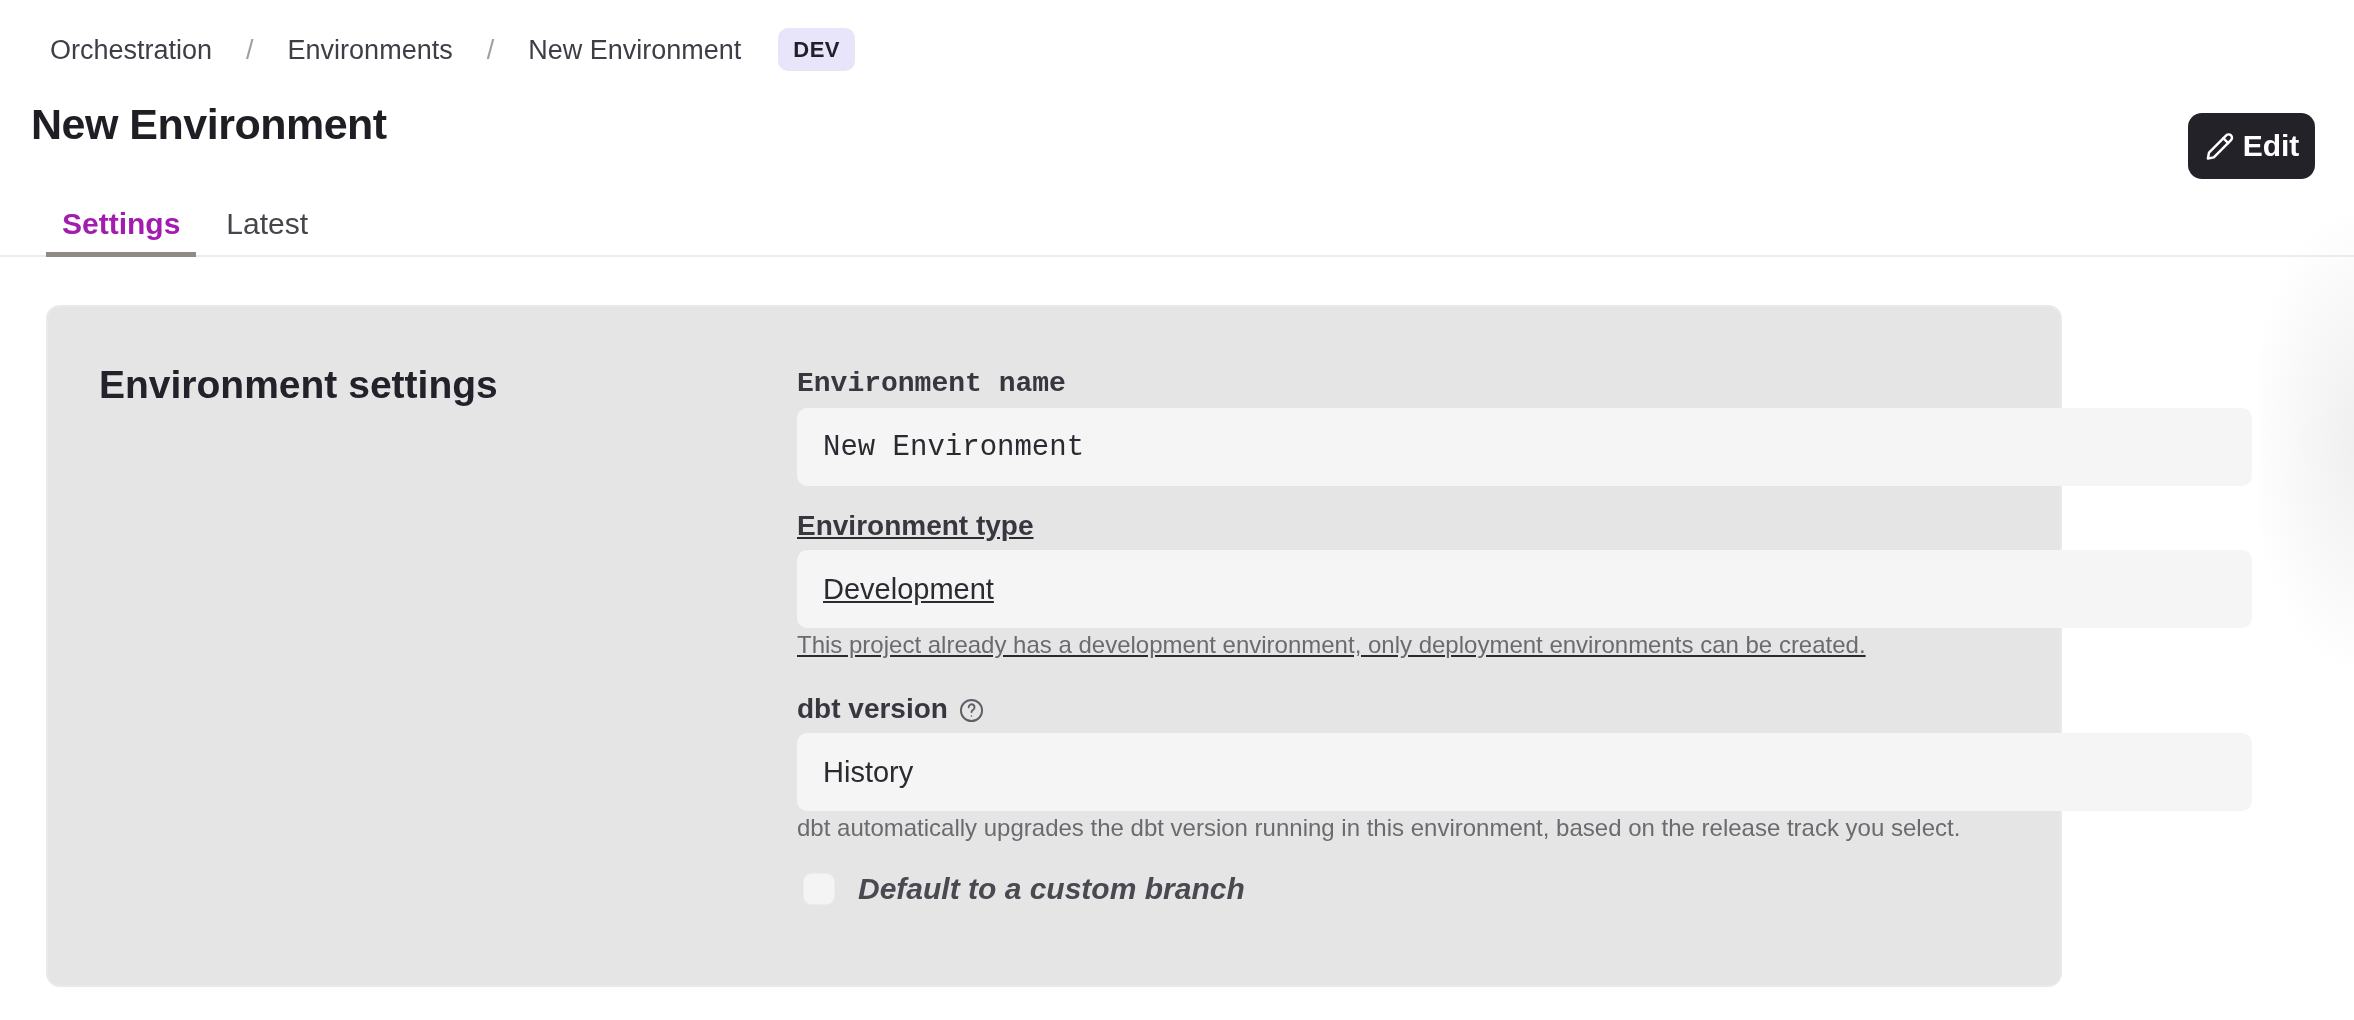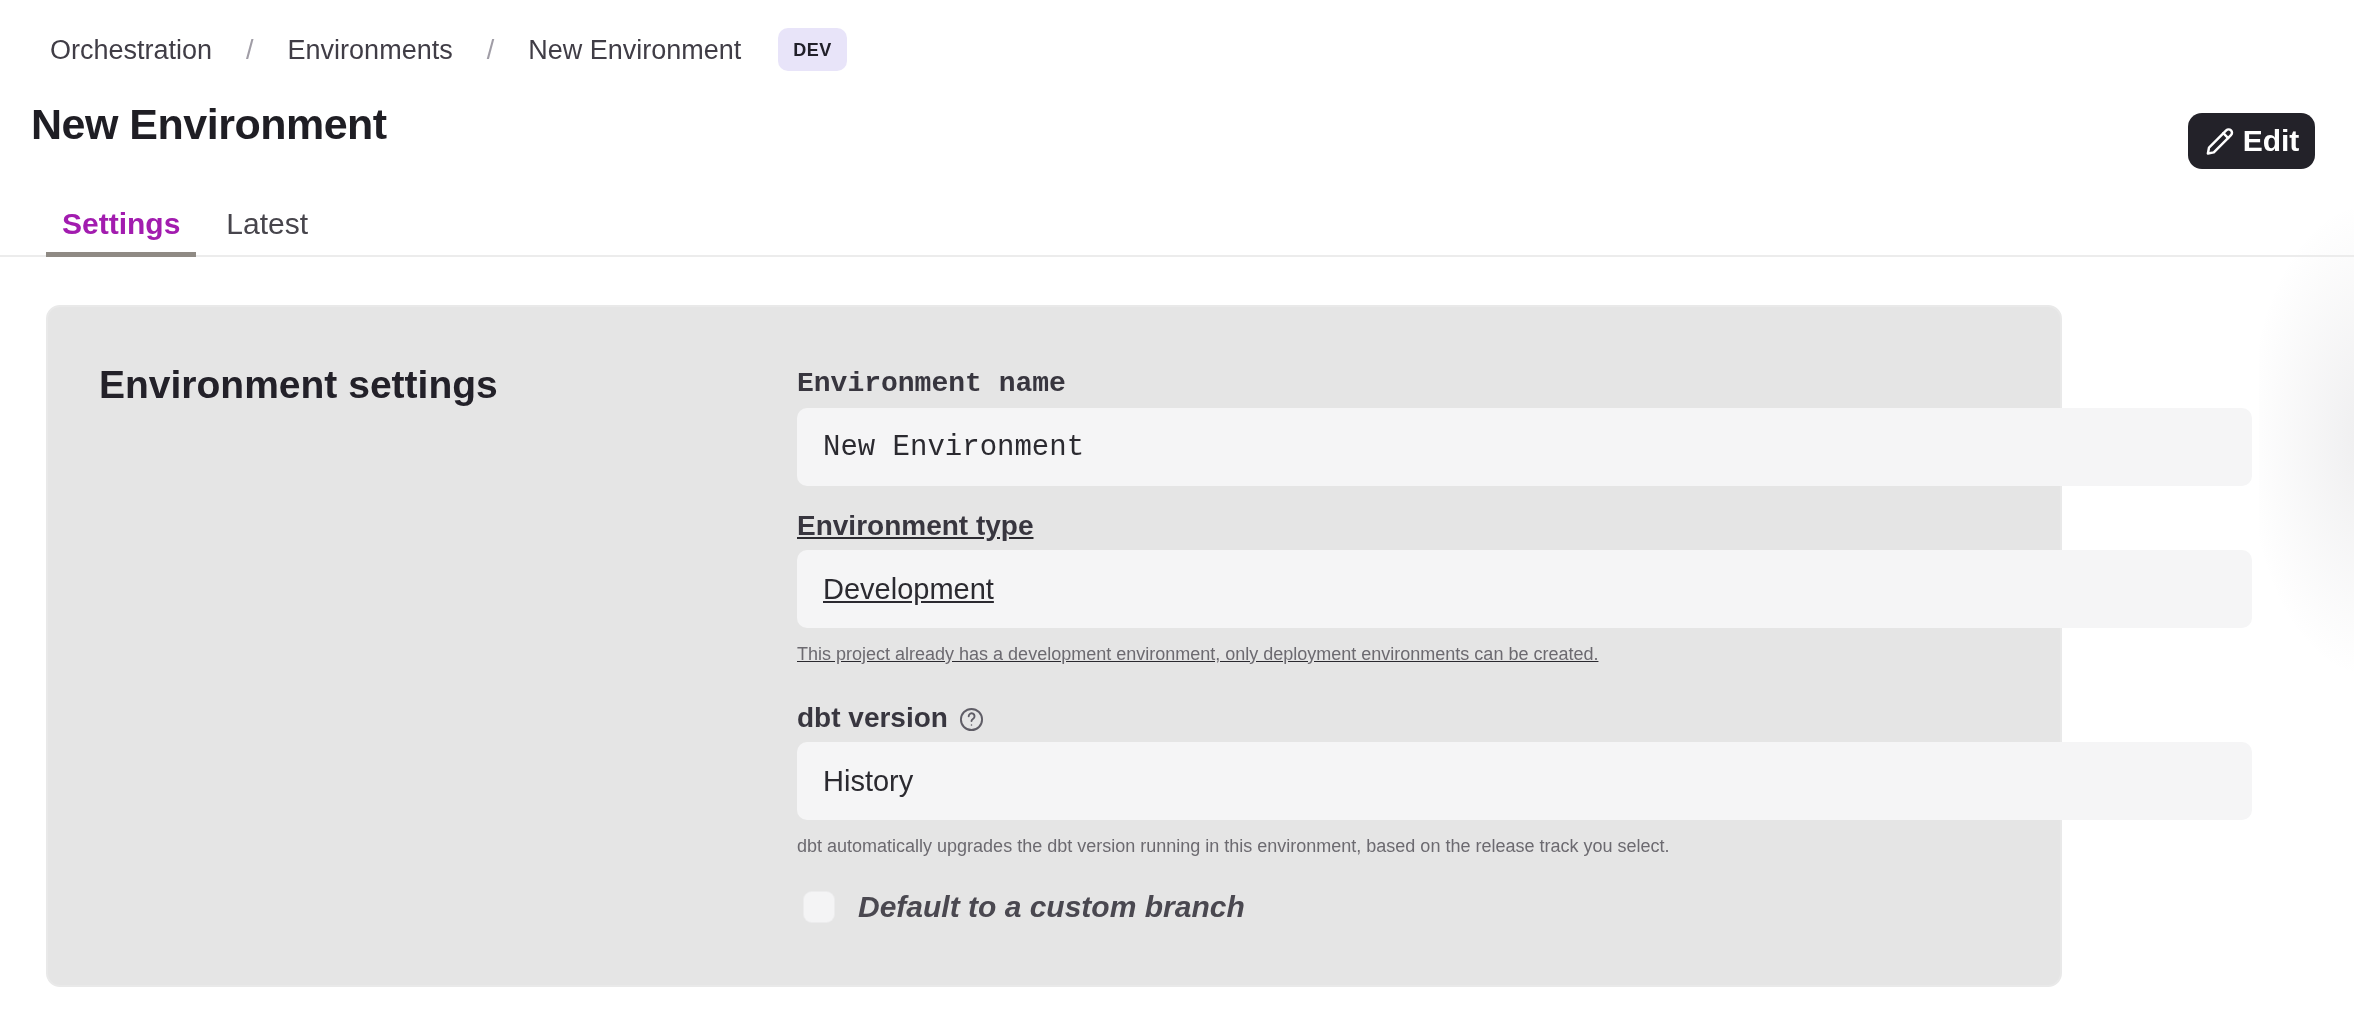--- a/index.html
+++ b/index.html
@@ -34,21 +34,21 @@
   }
   .breadcrumb .sep {
     margin: 0 14px;
     color: #a09da6;
   }
   .badge {
     margin-left: 17px;
     background: var(--badge-bg, #e8e4f9);
     color: var(--badge-text, #21202a);
     font-weight: 700;
-    font-size: 18px;
+    font-size: 22px;
     line-height: 26px;
     padding: 9px 15px 8px;
     border-radius: 10px;
     letter-spacing: 0.5px;
   }
 
   
   .page-title {
     position: absolute;
     left: 31px;
@@ -58,21 +58,21 @@
     font-weight: 700;
     letter-spacing: -0.5px;
     color: var(--title-text, #1f1e24);
     z-index: 3;
   }
   .edit-btn {
     position: absolute;
     left: 2188px;
     top: 113px;
     width: 127px;
-    height: 56px;
+    height: 66px;
     background: var(--edit-btn-bg, #232229);
     color: var(--edit-btn-text, #ffffff);
     border: none;
     border-radius: 14px;
     display: flex;
     align-items: center;
     justify-content: center;
     gap: 8px;
     font-size: 30px;
     font-weight: 700;
@@ -161,22 +161,21 @@
     background: var(--input-bg, #f5f5f6);
     border-radius: 10px;
     display: flex;
     align-items: center;
     padding: 0 26px;
     font-size: 29px;
     color: #2b2a30;
     cursor: default;
   }
   .helper {
-    margin-top: 9px;
-    font-size: 18px;
+    font-size: 24px;
     color: var(--helper-text, #6c6a70);
     line-height: 34px;
   }
   .field-1 { margin-bottom: 23px; font-family: Liberation Mono, monospace; }
   .field-2 { margin-bottom: 30px; text-decoration: underline; }
   .field-3 { margin-bottom: 27px; }
 
   
   .checkbox-row {
     display: flex;

